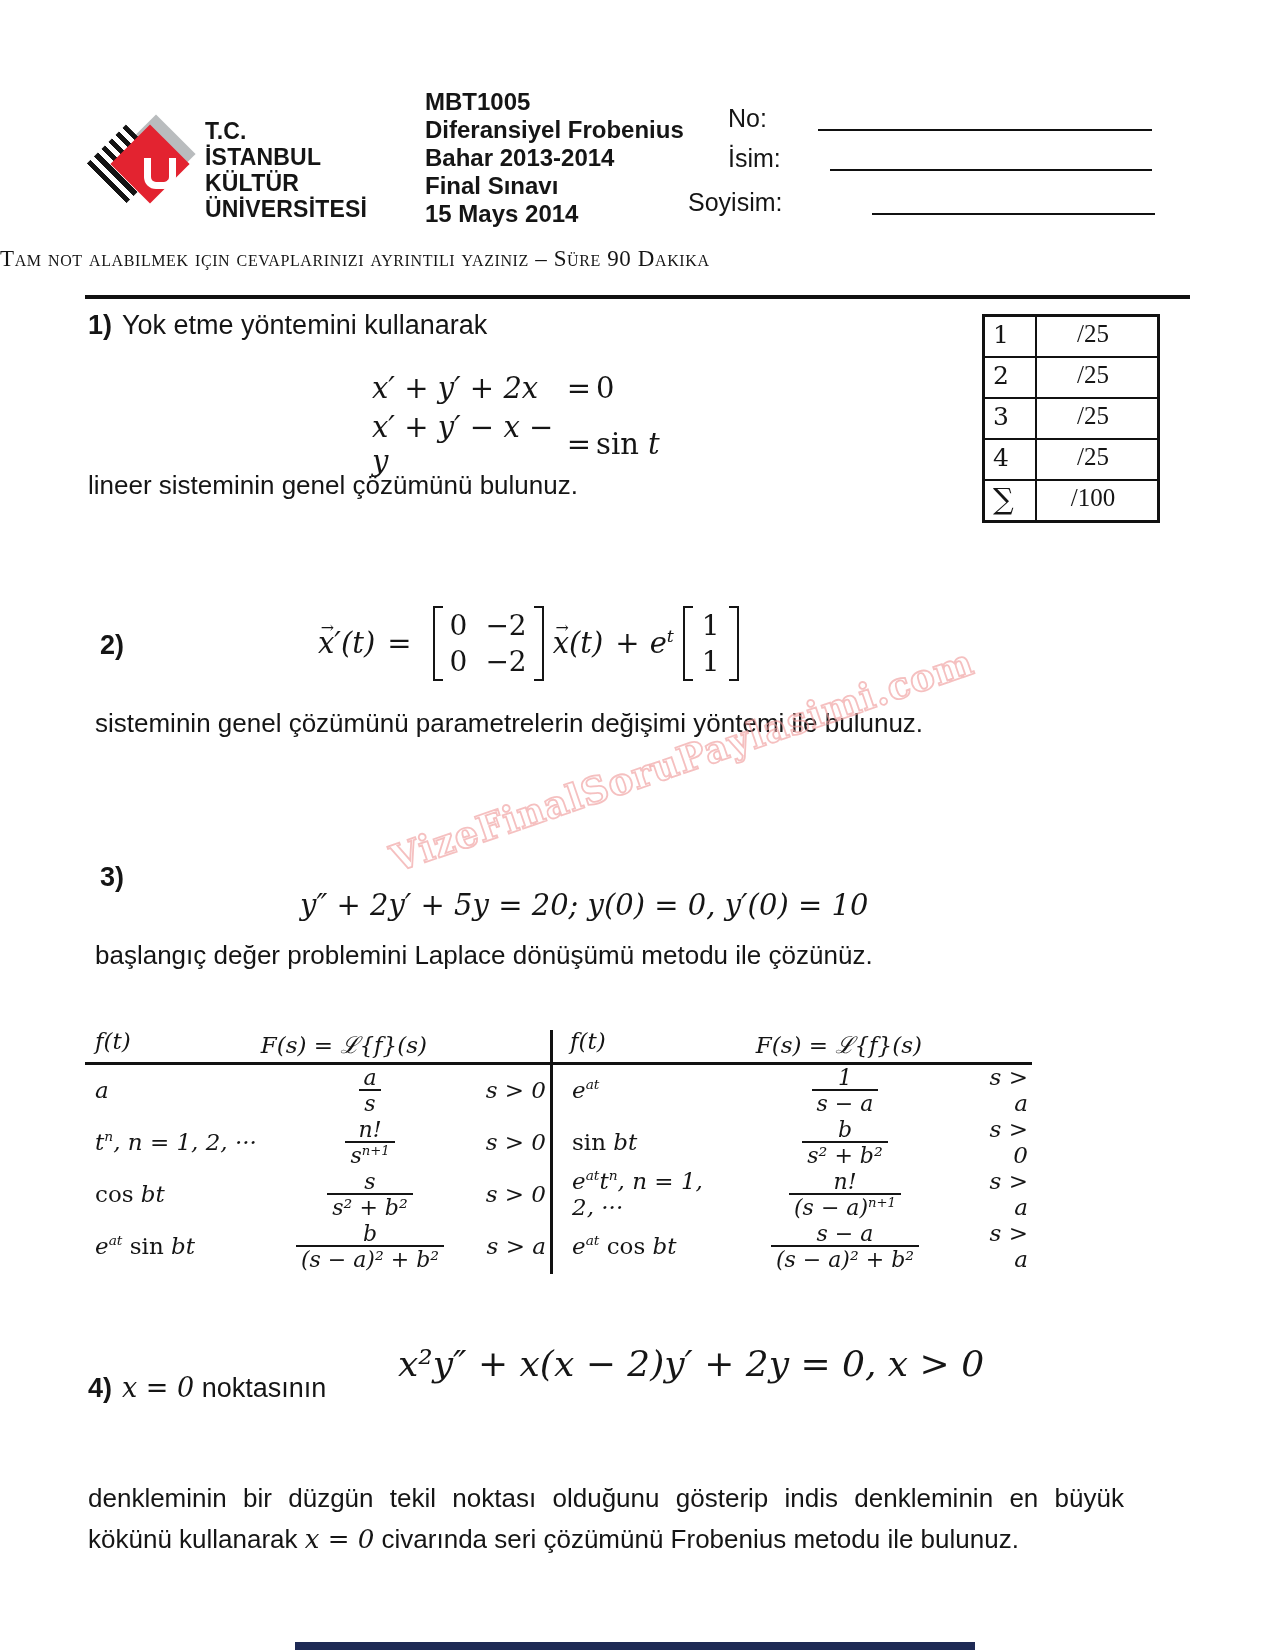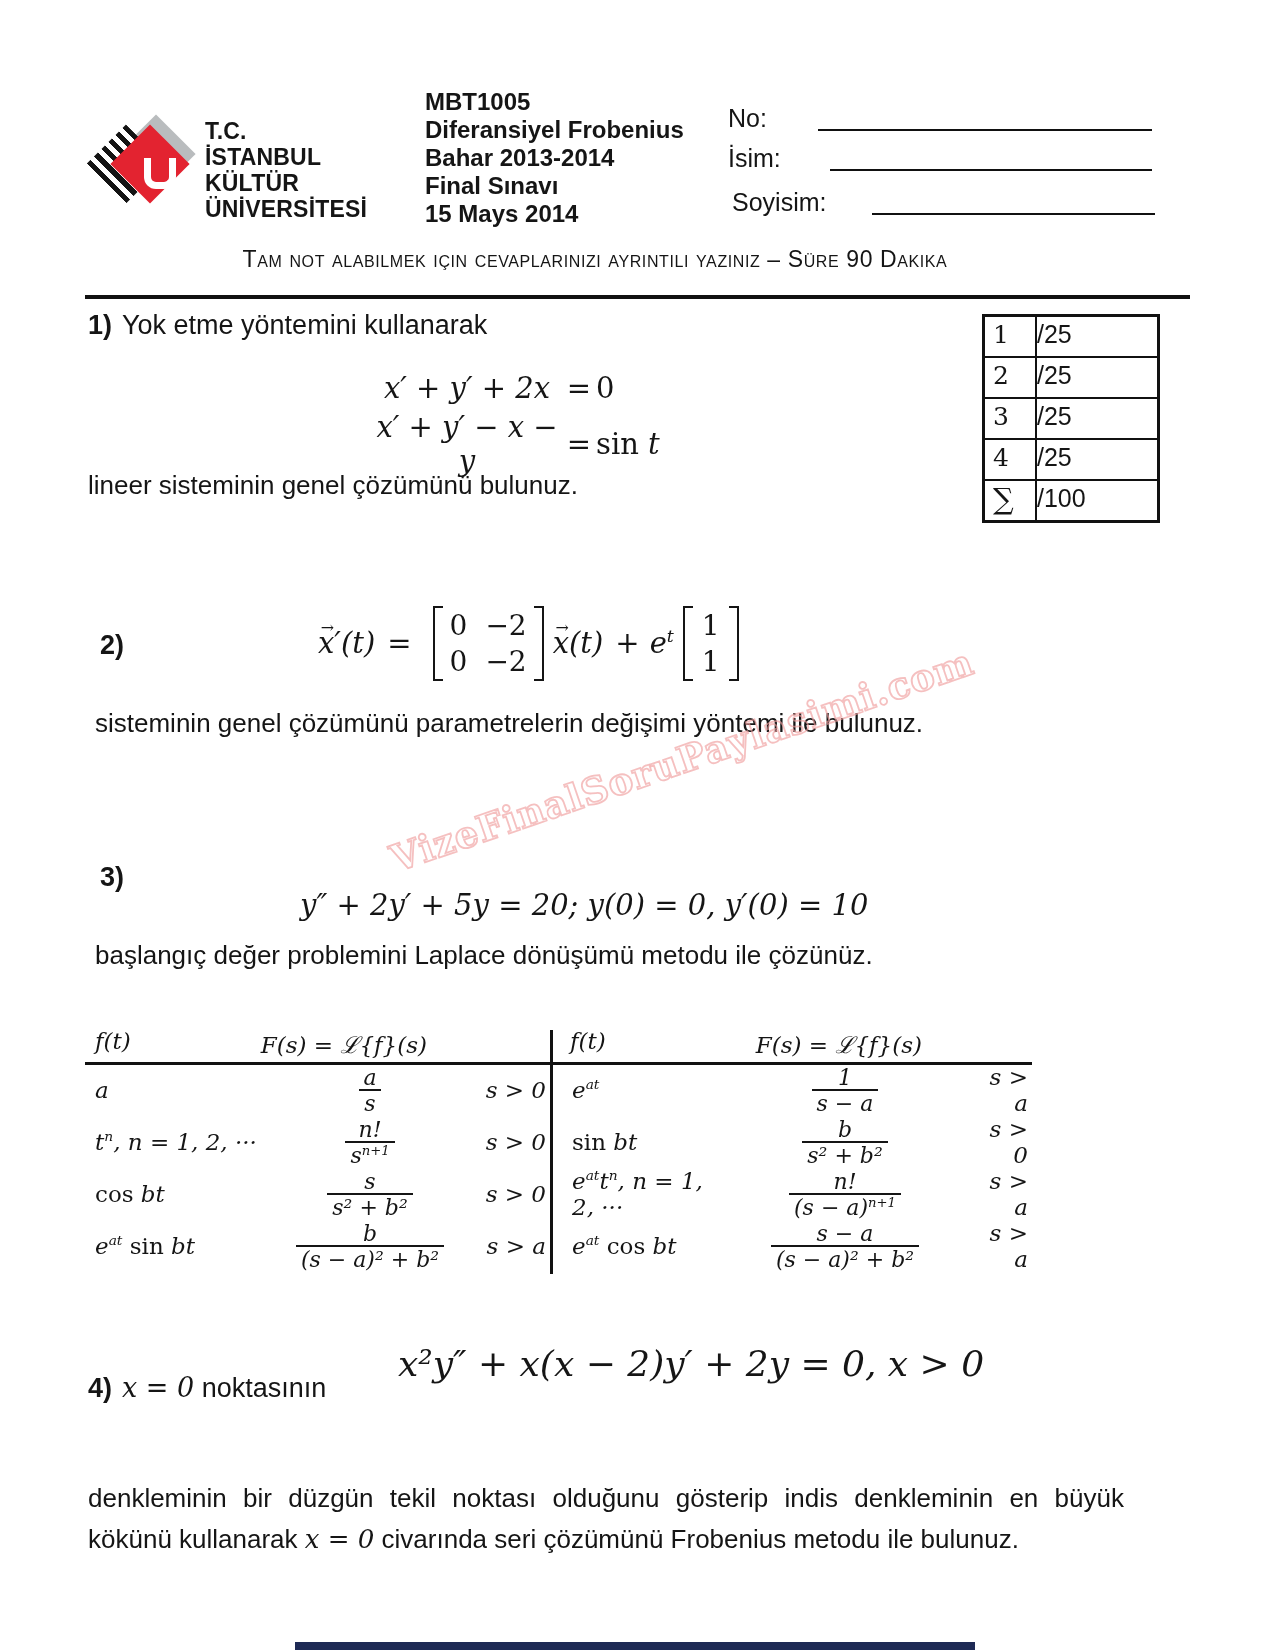--- a/index.html
+++ b/index.html
@@ -17,42 +17,42 @@
   .dia.stripes{left:0px;top:24px;background:repeating-linear-gradient(#141414 0 5px,#fff 5px 10px)}
   .dia.red{left:24px;top:24px;background:#e32330}
   .kucut{position:absolute;left:46px;top:46px;width:18px;height:24px;border:7px solid #fff;border-top:none;border-radius:0 0 12px 12px}
   .logotext{left:205px;top:118px;font-size:23px;font-weight:bold;line-height:26px;letter-spacing:.2px}
   .course{left:425px;top:88px;font-size:24px;font-weight:bold;line-height:28px}
 
   
   .fld-label{font-size:25px;font-weight:normal}
   .fld-line{position:absolute;border-bottom:2px solid #111;height:0}
 
-  .instruction{left:0;top:246px;width:1190px;text-align:center;
-    font-family:Liberation Sans, sans-serif;font-variant:small-caps;font-size:23px;letter-spacing:.6px}
+  .instruction{left:0;top:246px;width:1190px;
+    font-family:Liberation Serif, serif;font-variant:small-caps;font-size:23px;letter-spacing:.6px}
 
   .toprule{left:85px;top:295px;width:1105px;height:3.5px;background:#111}
 
   .qhead{font-size:27px}
   .qnum{font-weight:bold;margin-right:10px}
   .bodytext{font-size:26px}
 
   
   .q1eq{left:372px;top:366px;font-size:29px}
   .aeq-row{display:grid;grid-template-columns:190px 34px auto;height:44px;align-items:center}
-  .aeq-row .lhs{text-align:center}
+  .aeq-row .lhs{text-align:left}
   .aeq-row .sgn{text-align:center;font-style:normal}
 
   
   .score{left:982px;top:314px;border:2.5px solid #111;border-collapse:collapse}
   .score .srow{display:flex}
   .score .c1{width:52px;height:41px;border:1.5px solid #111;box-sizing:border-box;
     font-family:"DejaVu Serif",serif;font-size:25px;padding:3px 0 0 8px}
   .score .c2{width:122px;height:41px;border:1.5px solid #111;box-sizing:border-box;
-    font-family:Liberation Sans, sans-serif;font-size:25px;text-align:left;padding:3px 8px 0 0}
+    font-family:Liberation Serif, serif;font-size:25px;text-align:center;padding:3px 8px 0 0}
   .score .sigma{font-size:29px;line-height:30px}
 
   
   .q2eq{left:318px;top:596px;height:94px;display:flex;align-items:center;font-size:29px}
   .vec{position:relative;display:inline-block}
   .varr{position:absolute;left:0.18em;top:-0.52em;font-size:0.55em;font-style:normal}
   .mat{display:inline-flex;align-items:stretch;margin:0 9px}
   .brk{width:8px;border:2.5px solid #151515}
   .brk.l{border-right:none}
   .brk.r{border-left:none}
@@ -124,21 +124,21 @@
   <div>Final Sınavı</div>
   <div>15 Mays 2014</div>
 </div>
 
 <div class="abs fld-label" style="left:728px;top:104px">No:</div>
 <div class="fld-line" style="left:818px;top:129px;width:334px"></div>
 
 <div class="abs fld-label" style="left:728px;top:144px">İsim:</div>
 <div class="fld-line" style="left:830px;top:169px;width:322px"></div>
 
-<div class="abs fld-label" style="left:732px;top:188px">Soyisim:</div>
+<div class="abs fld-label" style="left:688px;top:188px">Soyisim:</div>
 <div class="fld-line" style="left:872px;top:213px;width:283px"></div>
 
 <div class="abs instruction">Tam not alabilmek için cevaplarınızı ayrıntılı yazınız – Süre 90 Dakika</div>
 
 <div class="abs toprule"></div>
 
 <div class="abs score">
   <div class="srow">
     <div class="c1">1</div>
     <div class="c2">/25</div>

